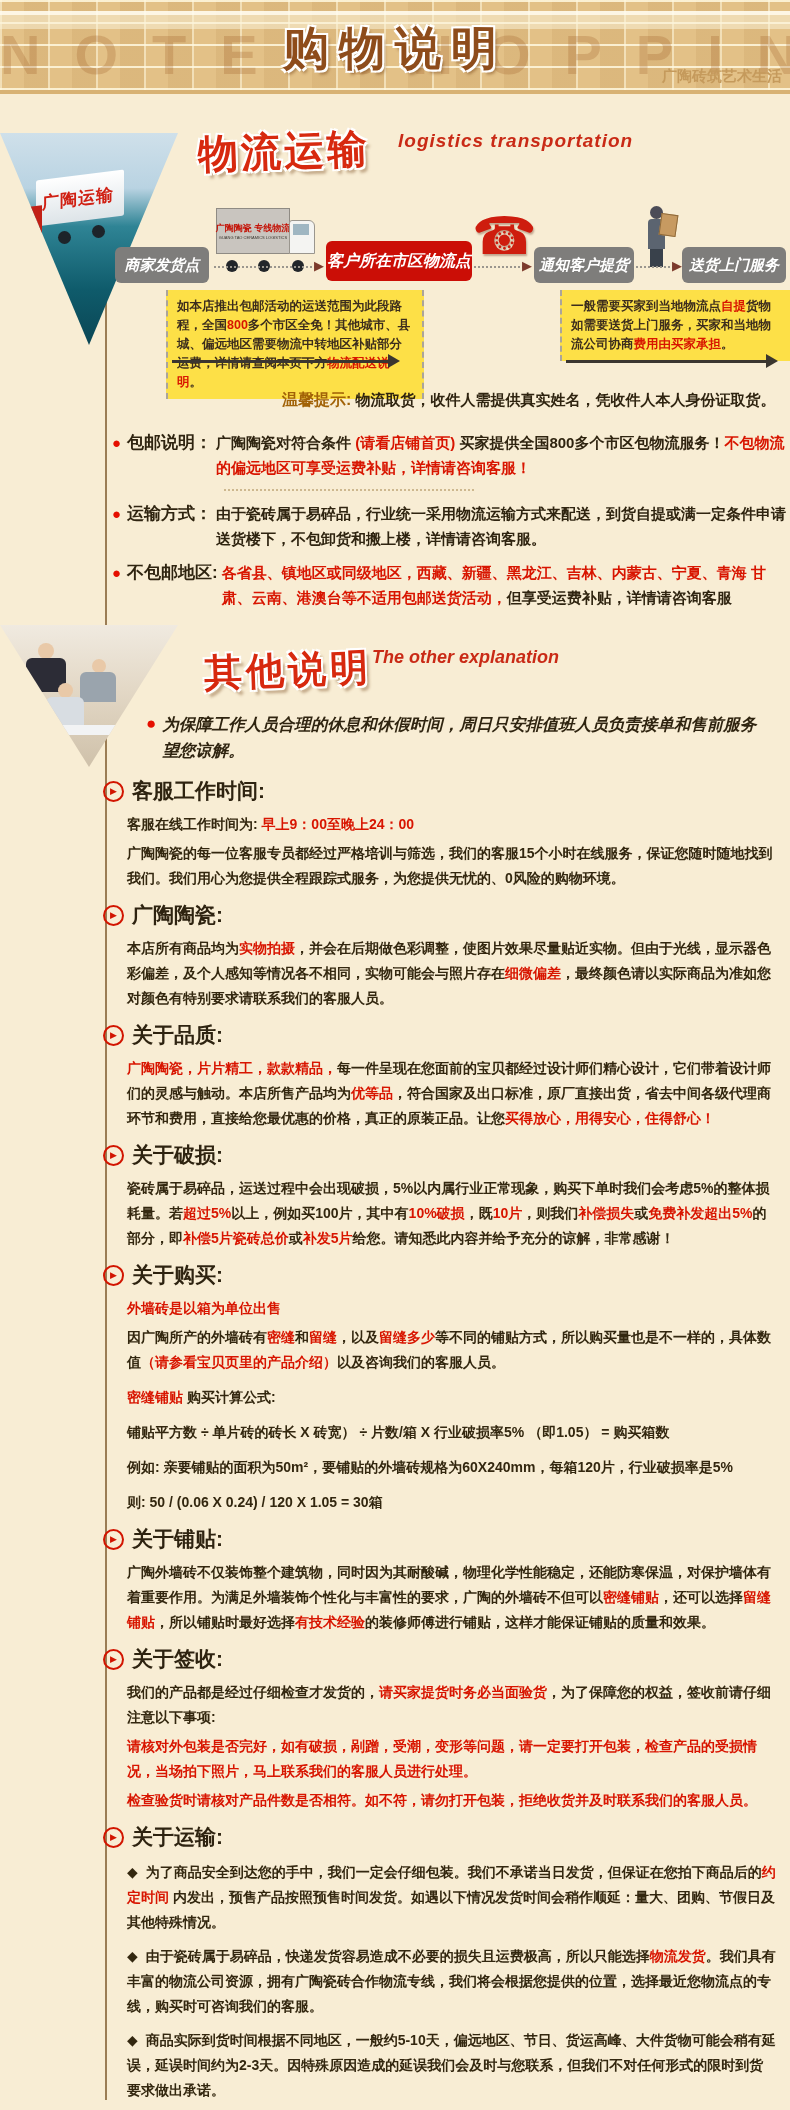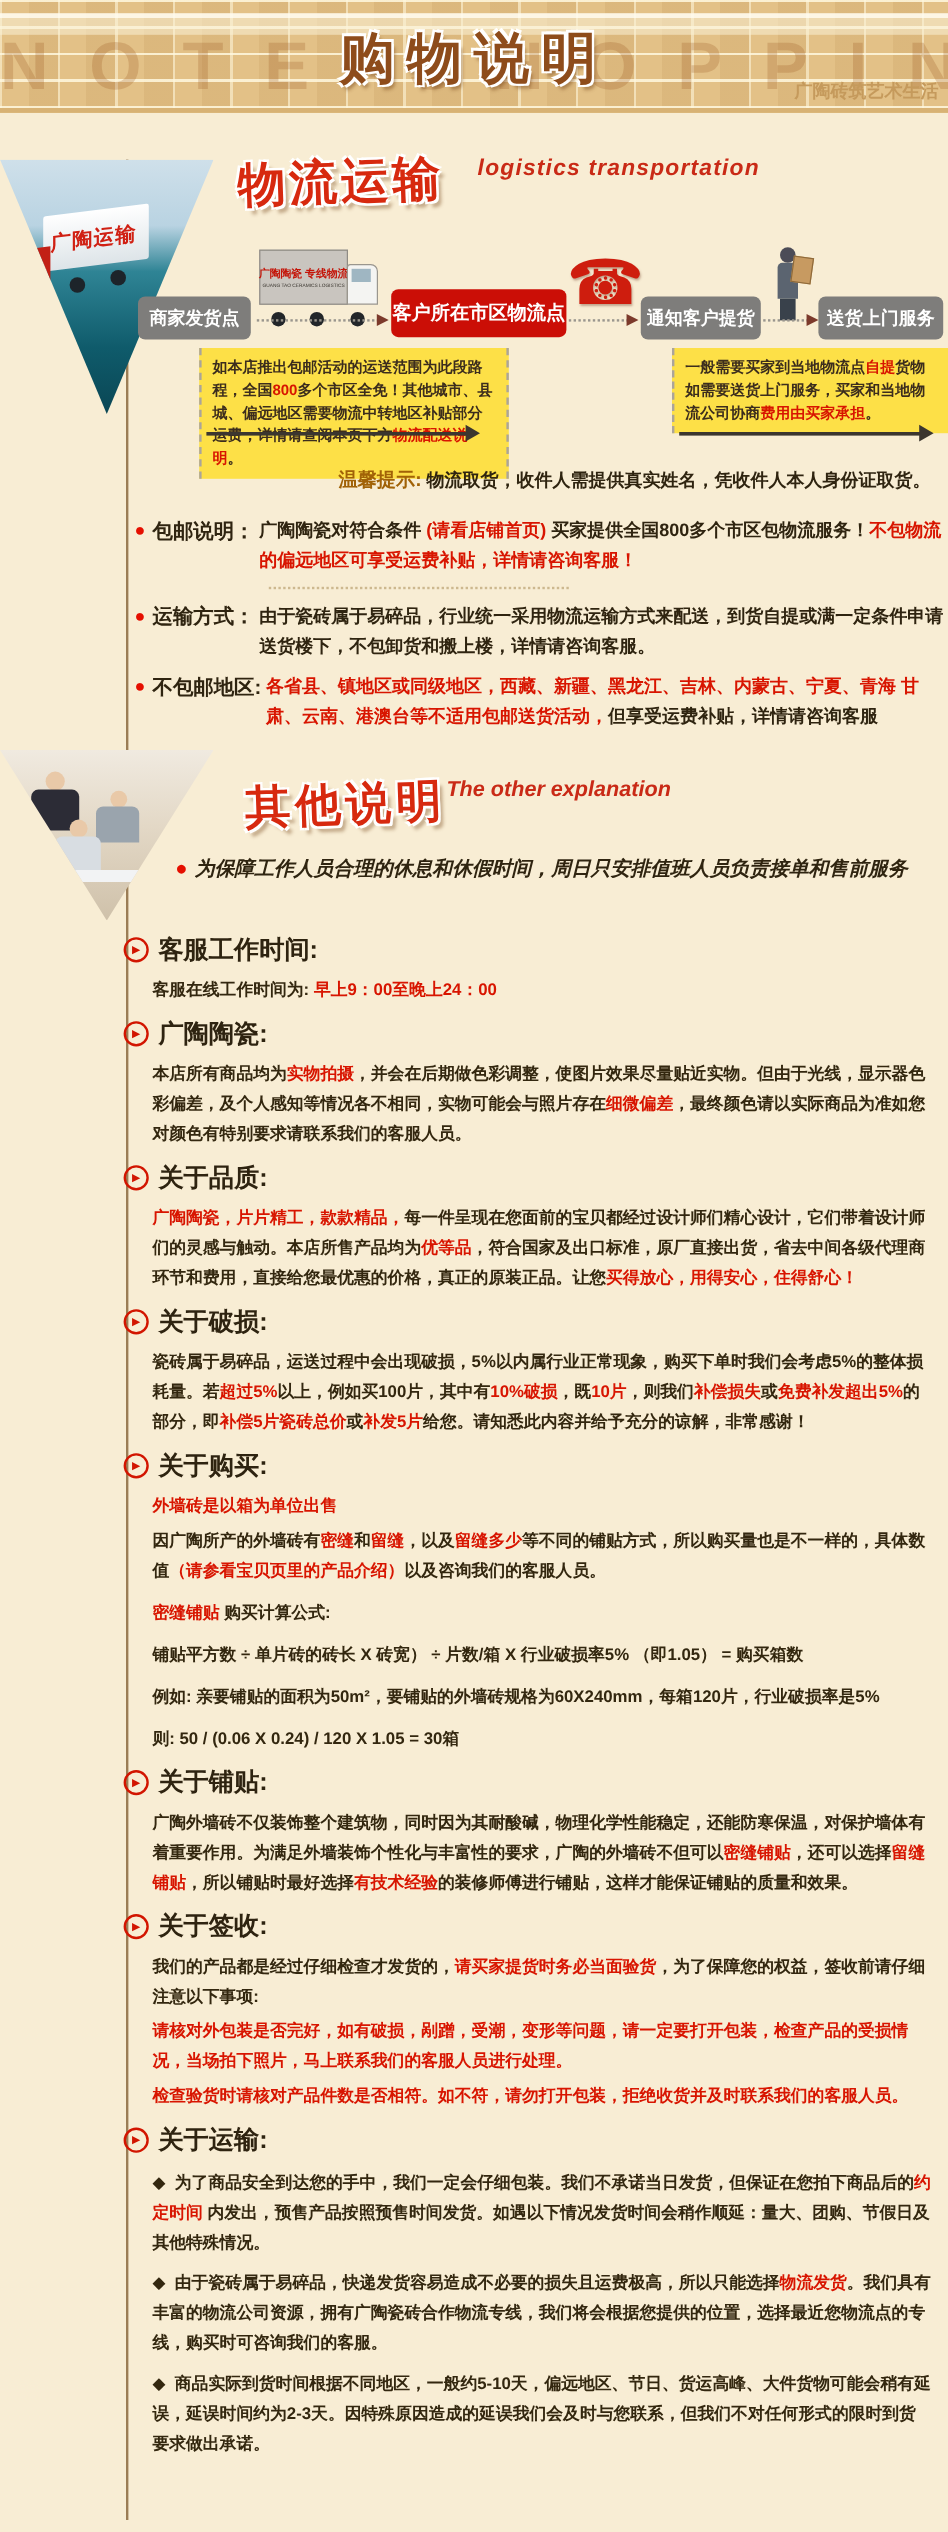--- a/index.html
+++ b/index.html
@@ -32,21 +32,21 @@
   .tri1{top:43px;height:212px;background:linear-gradient(180deg,#cfe0ea 0%,#b9d3e2 26%,#2f8495 44%,#0f5b6b 74%,#0a4654 100%);}
   .t-box{position:absolute;left:36px;top:42px;width:88px;height:46px;background:linear-gradient(#ffffff,#dde4e8);transform:skewY(-7deg);border-radius:2px;}
   .t-badge{position:absolute;left:6px;top:12px;font-size:17px;font-weight:bold;color:#d02013;letter-spacing:1px;}
   .t-cab{position:absolute;left:14px;top:74px;width:28px;height:32px;background:#c22015;border-radius:5px 0 0 3px;transform:skewY(-7deg);}
   .t-wheel{position:absolute;width:13px;height:13px;border-radius:50%;background:#1d242a;}
   .lg-title{position:absolute;left:198px;top:34px;margin:0;font-size:40px;font-weight:bold;letter-spacing:3px;color:#d7290f;transform:rotate(-2deg);
       text-shadow:-2px -2px 0 #fff,2px -2px 0 #fff,-2px 2px 0 #fff,2px 2px 0 #fff,4px 5px 3px rgba(110,60,15,.4);}
   .lg-sub{position:absolute;left:398px;top:40px;font-size:19px;font-style:italic;font-weight:bold;color:#c92a16;letter-spacing:1px;}
 
   .step{position:absolute;display:flex;align-items:center;justify-content:center;text-align:center;
-        color:#fff;font-weight:bold;border-radius:6px;}
+        color:#fff;font-weight:bold;border-radius:6px;font-style:italic;}
   .step.gray{background:#7e7d7b;font-size:15px;}
   .step.red{background:#cb0e06;font-size:16px;}
   .dotline{position:absolute;border-top:2px dotted #9a968e;}
   .dotline::after{content:"▶";position:absolute;right:-4px;top:-10px;font-size:13px;color:#7c3a2b;}
 
   .minitruck{position:absolute;left:216px;top:112px;width:104px;height:72px;}
   .mt-box{position:absolute;left:0;top:6px;width:72px;height:44px;background:#c9c5bf;border:1px solid #8f8b84;
           display:flex;flex-direction:column;align-items:center;justify-content:center;}
   .mt-l1{font-size:9px;font-weight:bold;color:#c41408;white-space:nowrap;}
   .mt-l2{font-size:4px;color:#3a362f;white-space:nowrap;}
@@ -201,30 +201,32 @@
       <span class="cs-body" style="left:30px;top:100px;width:96px;height:10px;background:#f2f3f4;"></span>
     </div>
 
     <h2 class="ot-title">其他说明</h2>
     <span class="ot-sub">The other explanation</span>
 
     <div class="intro">
       <span class="dot">●</span>
       <div class="intro-text">
         <div>为保障工作人员合理的休息和休假时间，周日只安排值班人员负责接单和售前服务</div>
+        <div>望您谅解。</div>
       </div>
     </div>
 
     <div class="sections">
         <div class="osec">
           <h3 class="osec-h">
             <span class="hicon">▶</span>
             <span>客服工作时间:</span>
           </h3>
           <p class="opara"><span>客服在线工作时间为: </span><span class="seg-red">早上9：00至晚上24：00</span></p>
+          <p class="opara"><span>广陶陶瓷的每一位客服专员都经过严格培训与筛选，我们的客服15个小时在线服务，保证您随时随地找到我们。我们用心为您提供全程跟踪式服务，为您提供无忧的、0风险的购物环境。</span></p>
         </div>
         <div class="osec">
           <h3 class="osec-h">
             <span class="hicon">▶</span>
             <span>广陶陶瓷:</span>
           </h3>
           <p class="opara"><span>本店所有商品均为</span><span class="seg-red">实物拍摄</span><span>，并会在后期做色彩调整，使图片效果尽量贴近实物。但由于光线，显示器色彩偏差，及个人感知等情况各不相同，实物可能会与照片存在</span><span class="seg-red">细微偏差</span><span>，最终颜色请以实际商品为准如您对颜色有特别要求请联系我们的客服人员。</span></p>
         </div>
         <div class="osec">
           <h3 class="osec-h">

